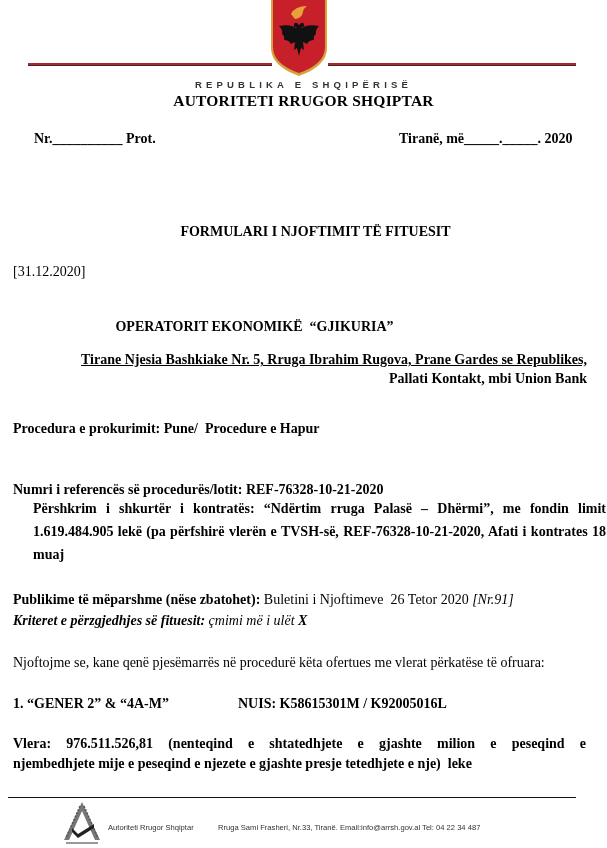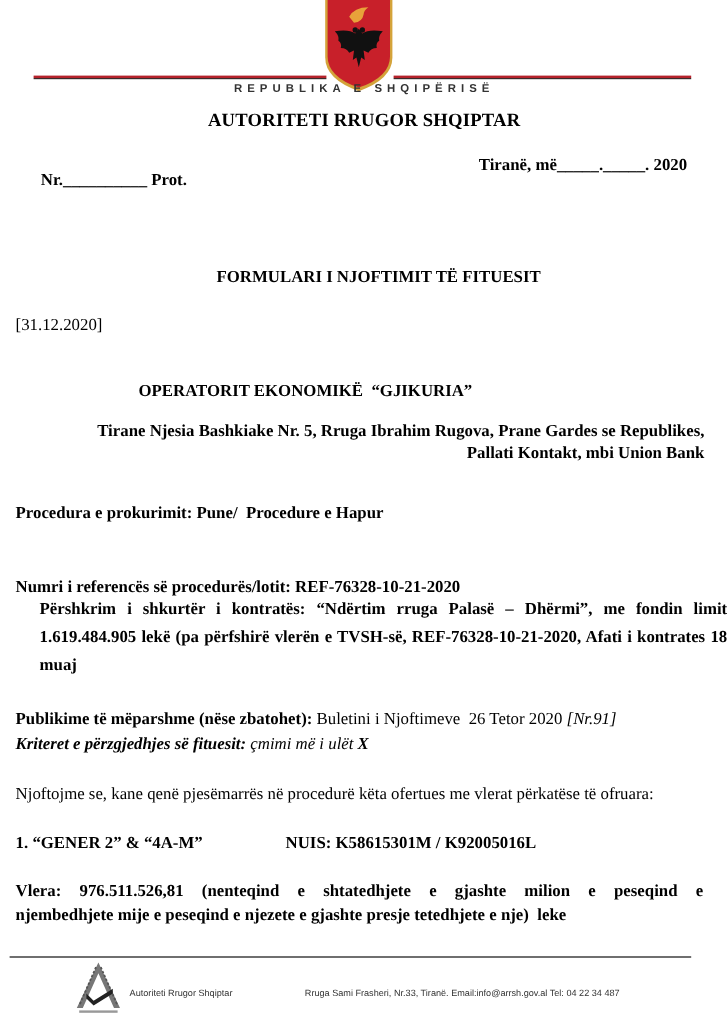--- a/index.html
+++ b/index.html
@@ -6,21 +6,21 @@
     body {
       width: 607px; height: 848px; position: relative; overflow: hidden;
       font-family: "Liberation Serif", serif; color: #000;
     }
     .abs { position: absolute; }
     .b { font-weight: bold; }
     .hline-red { position: absolute; height: 2px; background: #b5222b; }
     .hline-dark { position: absolute; height: 1px; background: #3a2a2a; }
     .emblem { position: absolute; left: 269px; top: 0; width: 60px; height: 76px; }
     .republika {
-      position: absolute; left: 0; width: 607px; top: 69px; text-align: center;
+      position: absolute; left: 0; width: 607px; top: 79px; text-align: center;
       font-family: "Liberation Sans", sans-serif; font-weight: bold; font-size: 9.5px;
       letter-spacing: 4.2px; color: #333;
     }
     .authority {
       position: absolute; left: 0; width: 607px; top: 92px; text-align: center;
       font-weight: bold; font-size: 15.5px; letter-spacing: 0.2px;
     }
     .p { position: absolute; font-size: 14px; line-height: 18px; white-space: nowrap; }
     .just { position: absolute; left: 13px; width: 573px; font-size: 14px; line-height: 23px; font-weight: bold; text-align: justify; }
     .footer-line { position: absolute; left: 8px; top: 797px; width: 568px; height: 1px; background: #111; }
@@ -46,28 +46,28 @@
   <path d="M22 14 Q26 6 38 6 Q34 9 34 12 Q33 18 26 19 Z" fill="#e8a23a"></path>
 
   <path d="M30 24 L27 28 Q22 24 10 26 Q14 30 13 34 Q16 36 15 40 Q20 40 22 44 L26 42 L25 50 L28 48 L30 56 L32 48 L35 50 L34 42 L38 44 Q40 40 45 40 Q44 36 47 34 Q46 30 50 26 Q38 24 33 28 Z" fill="#111"></path>
   <circle cx="27" cy="25" r="2.2" fill="#111"></circle>
   <circle cx="33" cy="25" r="2.2" fill="#111"></circle>
 </svg>
 
 <div class="republika">REPUBLIKA E SHQIPËRISË</div>
 <div class="authority">AUTORITETI RRUGOR SHQIPTAR</div>
 
-<div class="p b" style="left:34px; top:130px;margin-top:12px;">Nr.__________ Prot.</div>
+<div class="p b" style="left:34px; top:130px;">Nr.__________ Prot.</div>
 <div class="p b" style="left:399px; top:130px;">Tiranë, më_____._____. 2020</div>
 
 <div class="p b" style="left:12px; width:607px; text-align:center; top:223px;">FORMULARI I NJOFTIMIT TË FITUESIT</div>
 <div class="p" style="left:13px; top:263px;">[31.12.2020]</div>
 
 <div class="p b" style="left:0; width:509px; text-align:center; top:318px; white-space:pre;">OPERATORIT EKONOMIKË  “GJIKURIA”</div>
-<div class="p b" style="right:20px; top:351px;">Tirane Njesia Bashkiake Nr. 5, Rruga Ibrahim Rugova, Prane Gardes se Republikes,</div>
+<div class="p b" style="right:20px; top:351px;text-decoration:underline;">Tirane Njesia Bashkiake Nr. 5, Rruga Ibrahim Rugova, Prane Gardes se Republikes,</div>
 <div class="p b" style="right:20px; top:370px;margin-left:12px;">Pallati Kontakt, mbi Union Bank</div>
 
 <div class="p b" style="left:13px; top:420px; white-space:pre;">Procedura e prokurimit: Pune/  Procedure e Hapur</div>
 <div class="p b" style="left:13px; top:481px;">Numri i referencës së procedurës/lotit: REF-76328-10-21-2020</div>
 <div class="just" style="top:497px;margin-left:20px;">Përshkrim i shkurtër i kontratës: “Ndërtim rruga Palasë – Dhërmi”, me fondin limit 1.619.484.905 lekë (pa përfshirë vlerën e TVSH-së,  REF-76328-10-21-2020, Afati i kontrates 18 muaj</div>
 
 <div class="p b" style="left:13px; top:591px; white-space:pre;"><span>Publikime të mëparshme (nëse zbatohet):</span><span class="normal"> Buletini i Njoftimeve  26 Tetor 2020 </span><span class="italic">[Nr.91]</span></div>
 <div class="p b" style="left:13px; top:612px; white-space:pre;font-style:italic;"><span>Kriteret e përzgjedhjes së fituesit:</span><span class="normal"> çmimi më i ulët </span><span>X</span></div>
 
 <div class="p" style="left:13px; top:654px;">Njoftojme se, kane qenë pjesëmarrës në procedurë këta ofertues me vlerat përkatëse të ofruara:</div>
@@ -78,13 +78,13 @@
 
 <div class="footer-line"></div>
 <svg class="abs" style="left:60px; top:800px; width:44px; height:46px;" viewBox="0 0 44 46">
   <path d="M22 2 L4 40 L9 40 L22 11 L35 40 L40 40 Z" fill="#777"></path>
   <path d="M20 6 L6 38" stroke="#555" stroke-width="1.5" stroke-dasharray="2 1.5"></path>
   <path d="M24 6 L38 38" stroke="#555" stroke-width="1.5" stroke-dasharray="2 1.5"></path>
   <path d="M12 28 L18 34 L34 24 L34 28 L18 38 L12 32 Z" fill="#222"></path>
   <rect x="6" y="42" width="32" height="2" fill="#999"></rect>
 </svg>
 <div class="footer-text" style="left:108px;">Autoriteti Rrugor Shqiptar</div>
-<div class="footer-text" style="left:218px;margin-left:36px;">Rruga Sami Frasheri, Nr.33, Tiranë. Email:info@arrsh.gov.al Tel: 04 22 34 487</div>
+<div class="footer-text" style="left:218px;">Rruga Sami Frasheri, Nr.33, Tiranë. Email:info@arrsh.gov.al Tel: 04 22 34 487</div>
 
 </body></html>

